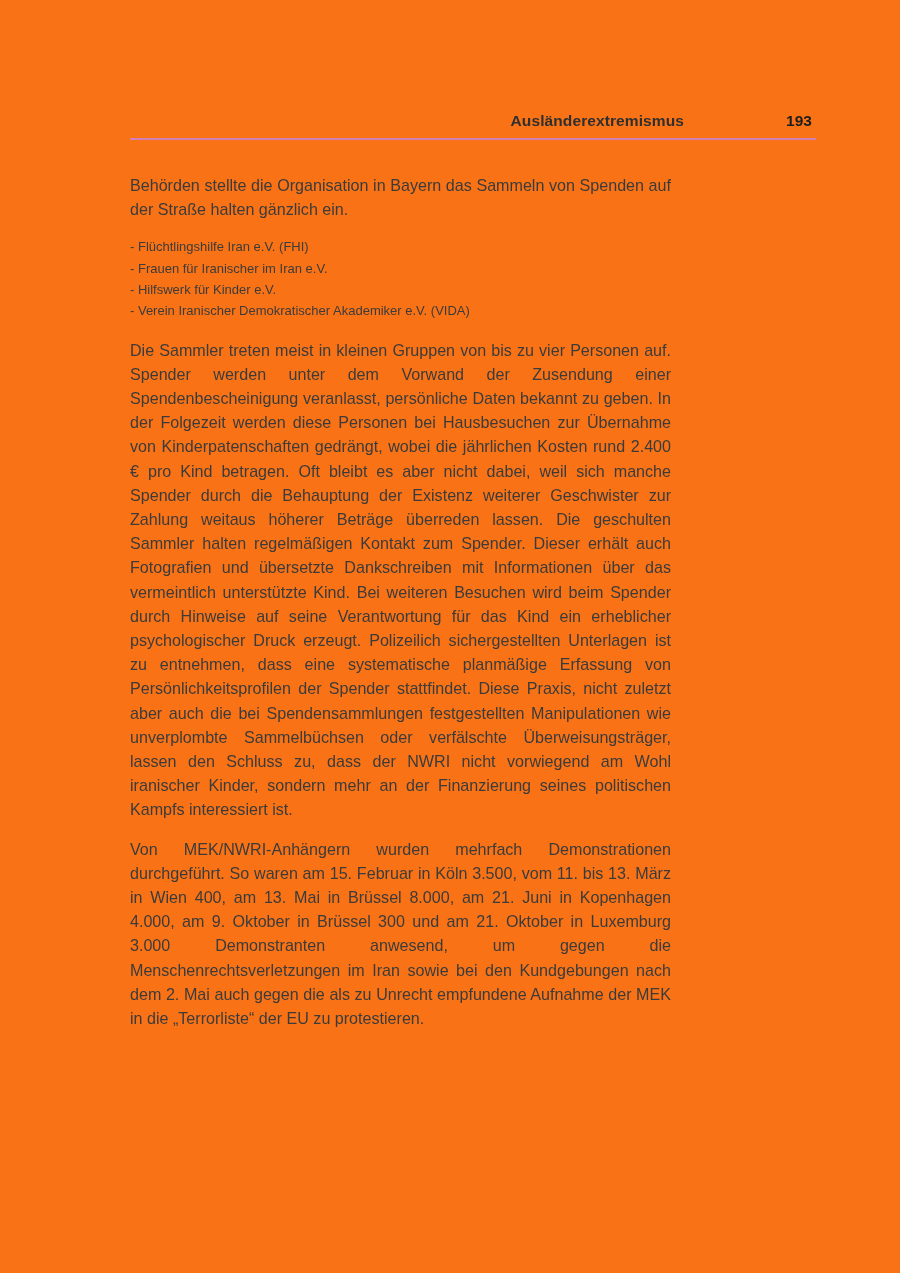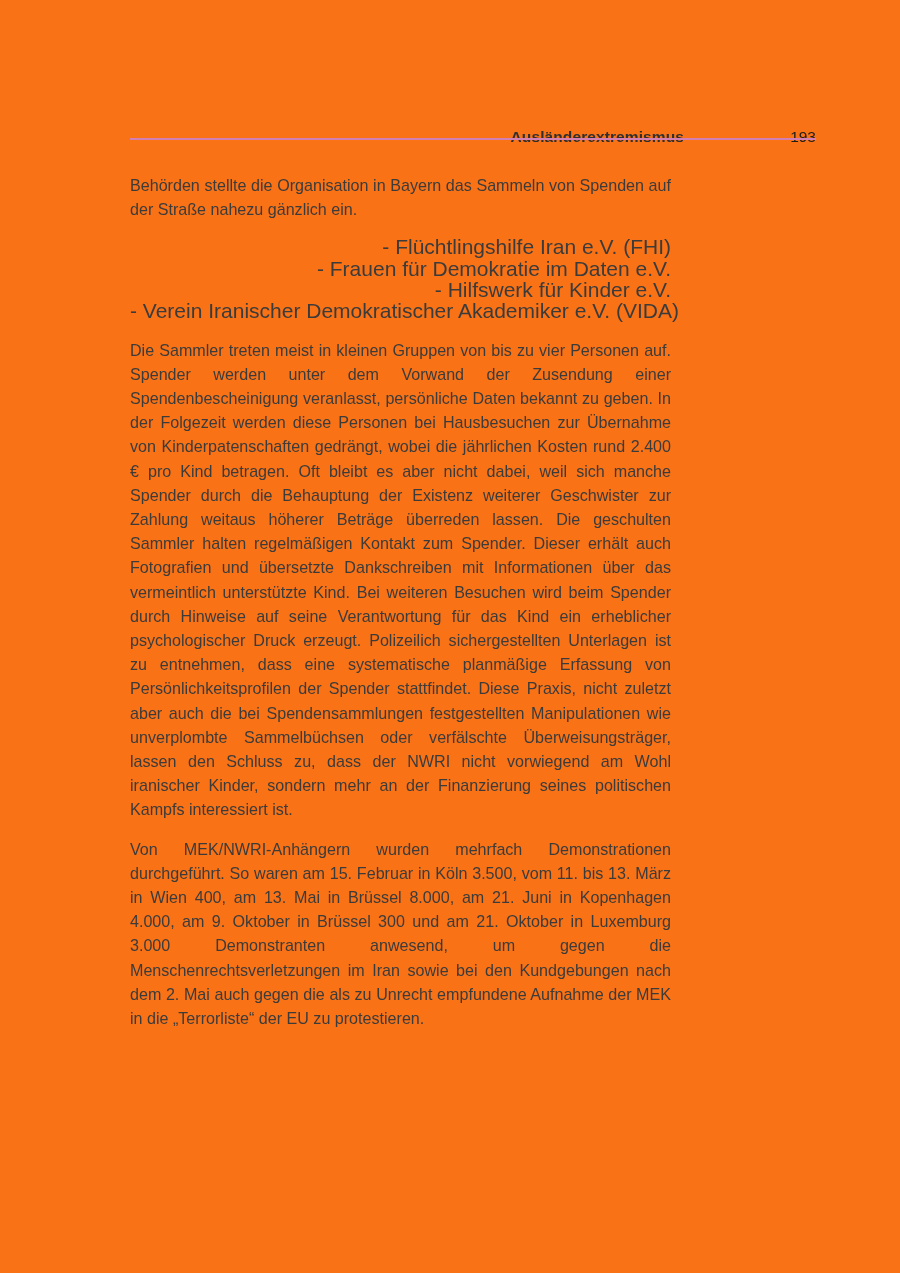--- a/index.html
+++ b/index.html
@@ -38,26 +38,25 @@
   }
   .header-title {
     font-size: 15.5px;
     font-weight: bold;
     letter-spacing: 0.1px;
     color: #2f2f2f;
     white-space: nowrap;
   }
   .header-pageno {
     font-size: 15.5px;
-    font-weight: normal;
+    font-weight: bold;
     color: #1d1d1d;
     margin-left: 98px;
     min-width: 34px;
-    text-align: right;
-    margin-top: 16px;
+    text-align: center;
   }
   .header-rule {
     position: absolute;
     left: 130px;
     top: 138px;
     width: 686px;
     height: 2px;
     background: #d27fb4;
   }
 
@@ -81,46 +80,46 @@
   p.para:last-child {
     margin-bottom: 12px;
   }
 
   ul.tarnvereine {
     list-style: none;
     margin: 0 0 16px 0;
     padding: 0;
   }
   ul.tarnvereine li {
-    font-size: 21px;
+    font-size: 13px;
     line-height: 21.3px;
-    text-align: right;
+    text-align: left;
     color: #3b3b3b;
     white-space: nowrap;
   }
 </style>
 </head>
 <body>
 
 <div class="page">
 
   <div class="page-header">
     <span class="header-title">Ausländerextremismus</span>
     <span class="header-pageno">193</span>
   </div>
   <div class="header-rule"></div>
 
   <div class="content">
 
-    <p class="para">Behörden stellte die Organisation in Bayern das Sammeln von Spenden auf der Straße nahezu gänzlich ein.</p>
+    <p class="para">Behörden stellte die Organisation in Bayern das Sammeln von Spenden auf der Straße halten gänzlich ein.</p>
 
 
     <ul class="tarnvereine">
       <li>- Flüchtlingshilfe Iran e.V. (FHI)</li>
-      <li>- Frauen für Demokratie im Daten e.V.</li>
+      <li>- Frauen für Iranischer im Iran e.V.</li>
       <li>- Hilfswerk für Kinder e.V.</li>
       <li>- Verein Iranischer Demokratischer Akademiker e.V. (VIDA)</li>
     </ul>
 
     <p class="para">Die Sammler treten meist in kleinen Gruppen von bis zu vier Personen auf. Spender werden unter dem Vorwand der Zusendung einer Spendenbescheinigung veranlasst, persönliche Daten bekannt zu geben. In der Folgezeit werden diese Personen bei Hausbesuchen zur Übernahme von Kinderpatenschaften gedrängt, wobei die jährlichen Kosten rund 2.400 € pro Kind betragen. Oft bleibt es aber nicht dabei, weil sich manche Spender durch die Behauptung der Existenz weiterer Geschwister zur Zahlung weitaus höherer Beträge überreden lassen. Die geschulten Sammler halten regelmäßigen Kontakt zum Spender. Dieser erhält auch Fotografien und übersetzte Dankschreiben mit Informationen über das vermeintlich unterstützte Kind. Bei weiteren Besuchen wird beim Spender durch Hinweise auf seine Verantwortung für das Kind ein erheblicher psychologischer Druck erzeugt. Polizeilich sichergestellten Unterlagen ist zu entnehmen, dass eine systematische planmäßige Erfassung von Persönlichkeitsprofilen der Spender stattfindet. Diese Praxis, nicht zuletzt aber auch die bei Spendensammlungen festgestellten Manipulationen wie unverplombte Sammelbüchsen oder verfälschte Überweisungsträger, lassen den Schluss zu, dass der NWRI nicht vorwiegend am Wohl iranischer Kinder, sondern mehr an der Finanzierung seines politischen Kampfs interessiert ist.</p>
 
     <p class="para">Von MEK/NWRI-Anhängern wurden mehrfach Demonstrationen durchgeführt. So waren am 15. Februar in Köln 3.500, vom 11. bis 13. März in Wien 400, am 13. Mai in Brüssel 8.000, am 21. Juni in Kopenhagen 4.000, am 9. Oktober in Brüssel 300 und am 21. Oktober in Luxemburg 3.000 Demonstranten anwesend, um gegen die Menschenrechtsverletzungen im Iran sowie bei den Kundgebungen nach dem 2. Mai auch gegen die als zu Unrecht empfundene Aufnahme der MEK in die „Terrorliste“ der EU zu protestieren.</p>
 
   </div>
 

